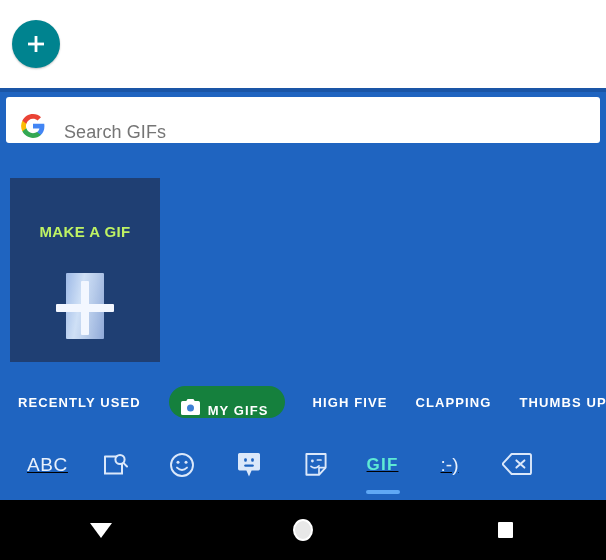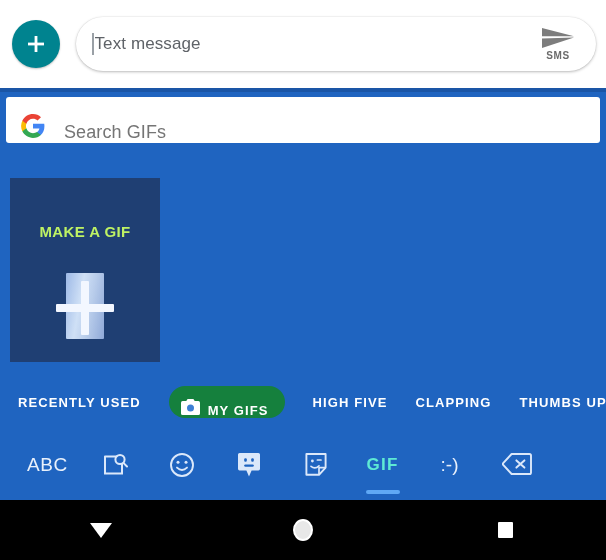--- a/index.html
+++ b/index.html
@@ -245,20 +245,21 @@
     position: absolute;
     left: 0;
     top: 357px;
     width: 564px;
     height: 55px;
     display: flex;
     align-items: flex-start;
     justify-content: space-around;
     padding: 0 14px;
     box-sizing: border-box;
+    text-decoration: underline;
   }
   .kb-item {
     position: relative;
     width: 56px;
     height: 52px;
     display: flex;
     flex-direction: column;
     align-items: center;
     justify-content: flex-start;
     padding-top: 7px;
@@ -340,33 +341,20 @@
 
     <div class="fab">
       <span>
         <svg width="22" height="22" viewBox="0 0 22 22">
           <rect x="9.6" y="3" width="2.8" height="16" fill="#ffffff"></rect>
           <rect x="3" y="9.6" width="16" height="2.8" fill="#ffffff"></rect>
         </svg>
       </span>
     </div>
 
-    <div class="compose-field">
-      <div class="caret"></div>
-      <div class="compose-placeholder">Text message</div>
-      <div class="send-wrap">
-        <span>
-          <svg width="34" height="22" viewBox="0 0 34 22">
-            <path d="M1 1 L33 9.2 L1 9.2 Z" fill="#7d7d7d"></path>
-            <path d="M1 11.6 L33 10.4 L1 21 Z" fill="#7d7d7d"></path>
-          </svg>
-        </span>
-        <span class="send-label">SMS</span>
-      </div>
-    </div>
   </div>
 
   <div class="gif-panel">
     <div class="panel-topline"></div>
 
     <div class="search-row">
       <div class="search-box">
         <span class="g-logo">
           <svg width="26" height="26" viewBox="0 0 48 48">
             <path fill="#4285F4" d="M45.1 24.5c0-1.6-.14-3.14-.41-4.63H24v8.76h11.83c-.51 2.75-2.06 5.08-4.39 6.64v5.52h7.11c4.16-3.83 6.55-9.47 6.55-16.29z"></path>

